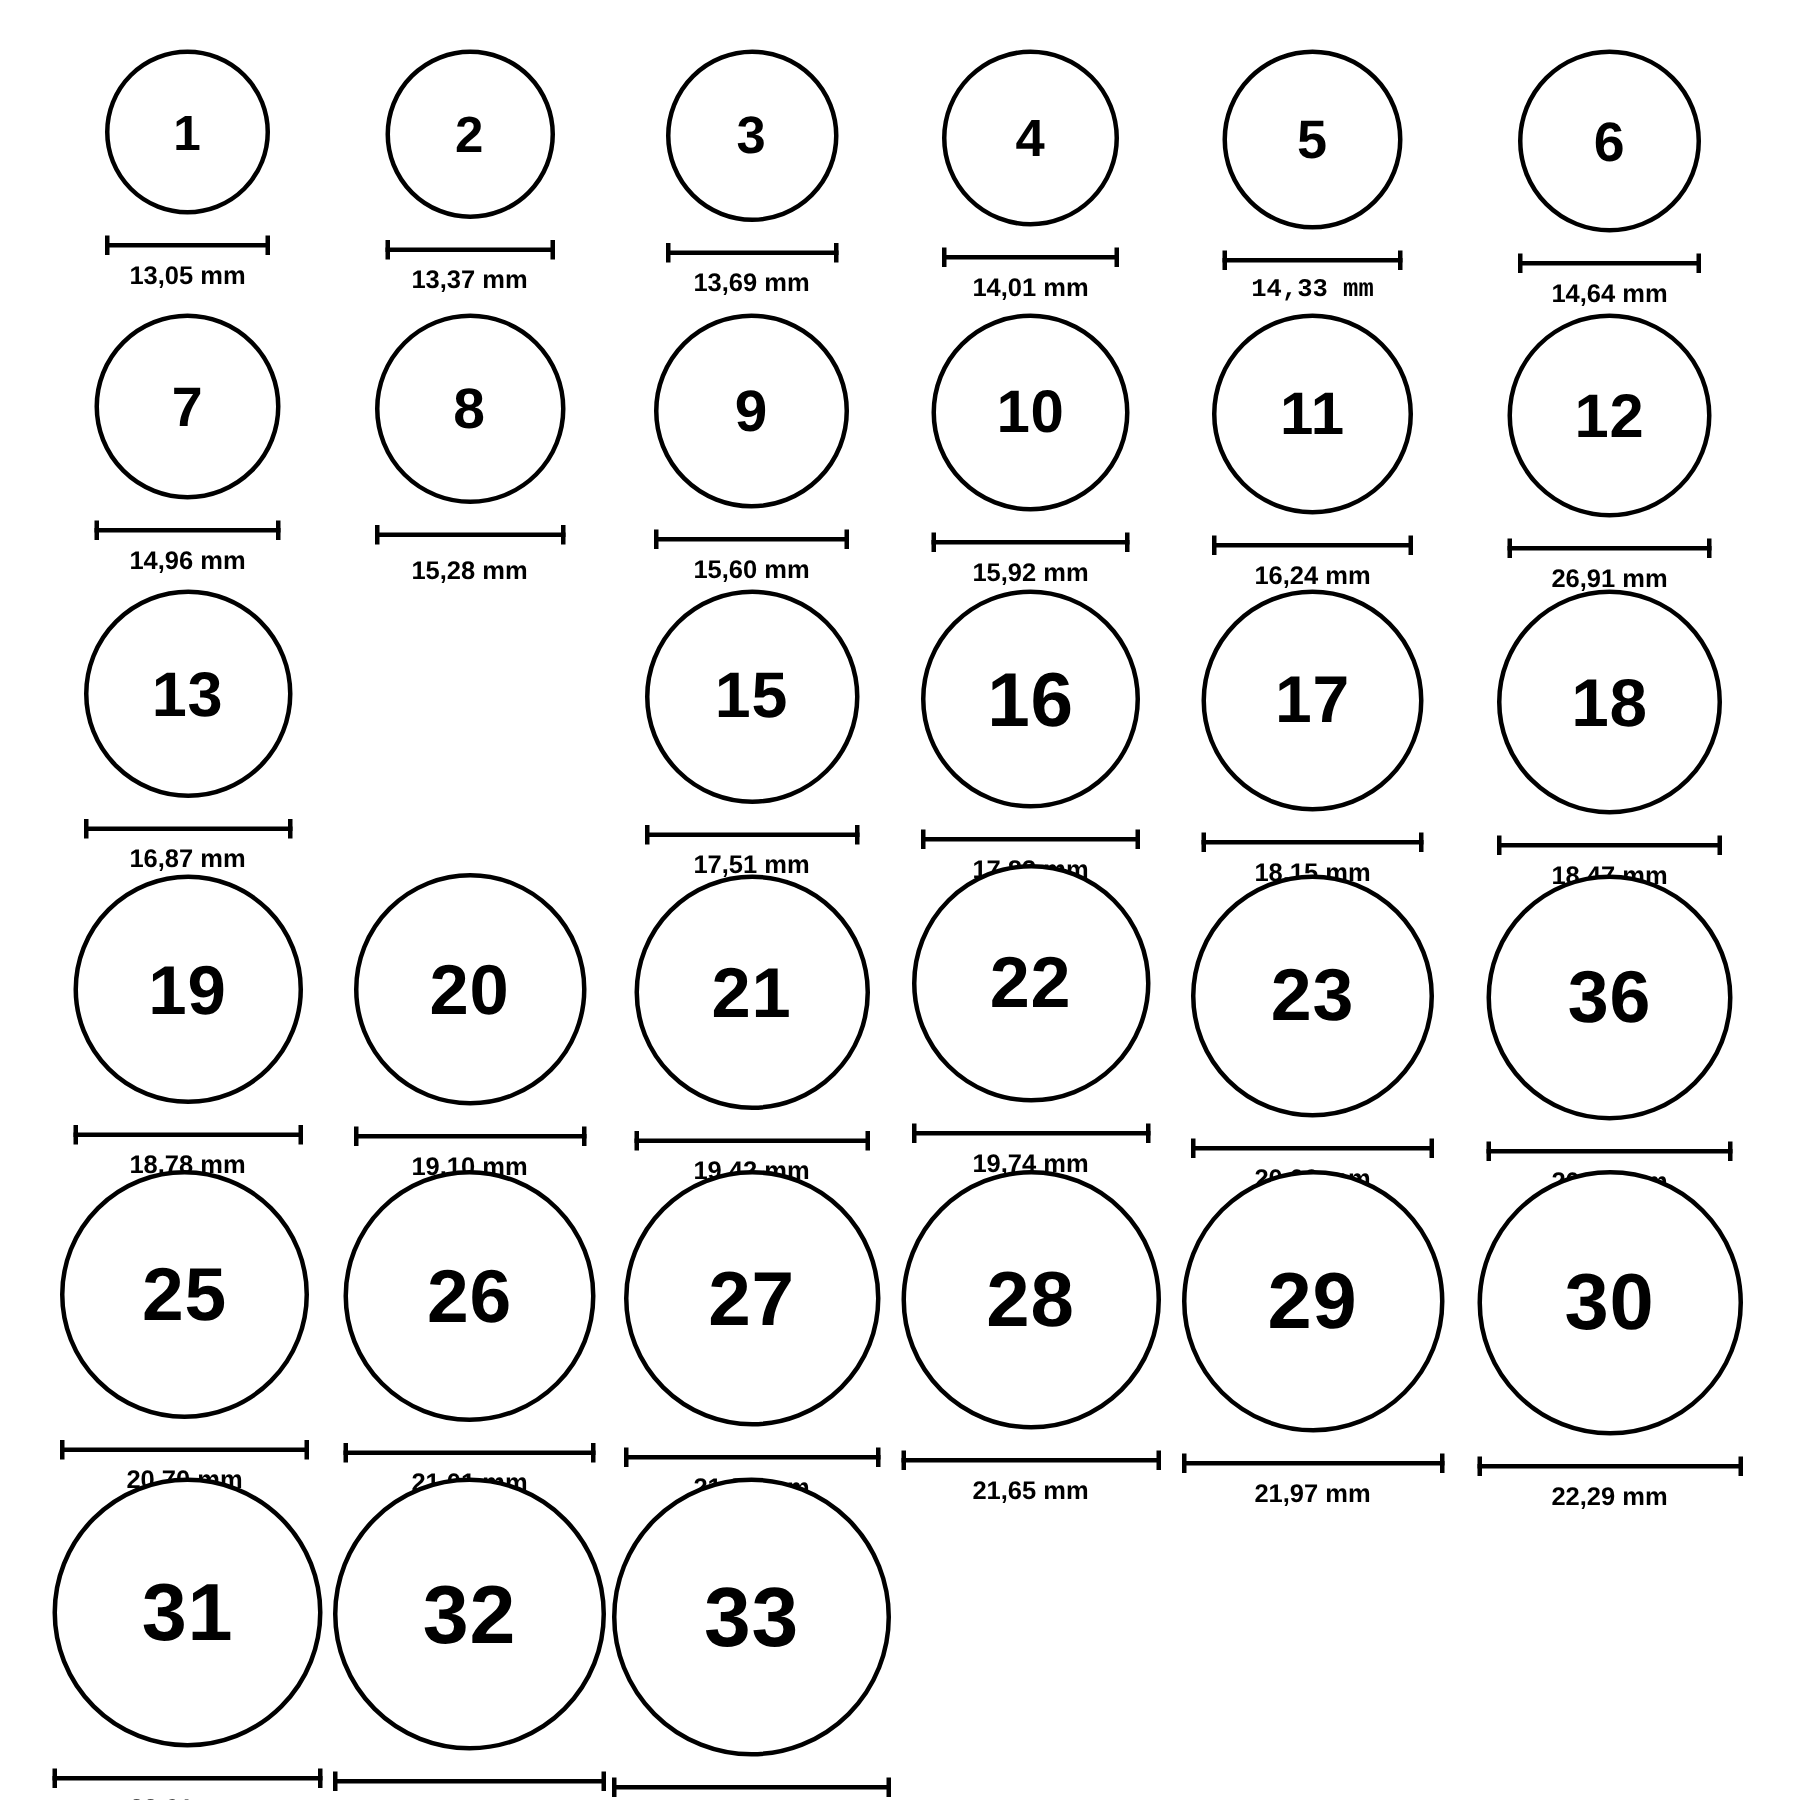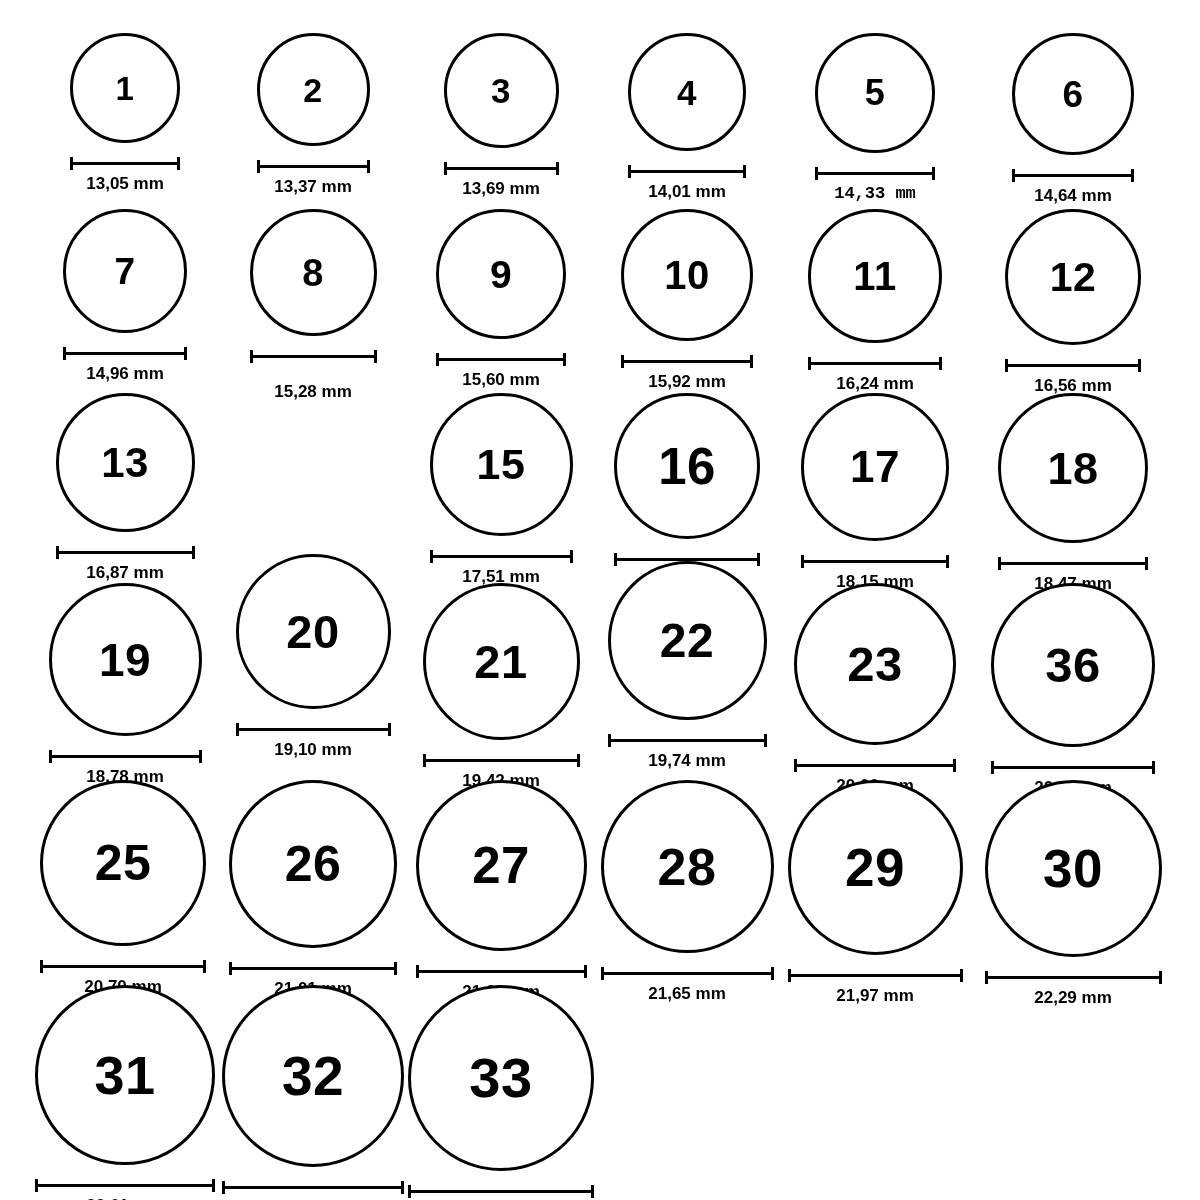--- a/index.html
+++ b/index.html
@@ -156,21 +156,21 @@
     </div>
     <div class="size-cell" style="left: 223px; top: 209px; width: 180px;">
       <div class="ring" style="width: 127px; height: 127px;">
         <span class="ring-number" style="font-size: 38px;">8</span>
       </div>
       <div class="measure" style="width: 127px; margin-top: 14px;">
         <span class="cap left"></span>
         <span class="bar"></span>
         <span class="cap right"></span>
       </div>
-      <div class="mm-label" style="margin-top: 21px;">15,28 mm</div>
+      <div class="mm-label" style="margin-top: 10px;">15,28 mm</div>
     </div>
     <div class="size-cell" style="left: 411px; top: 209px; width: 180px;">
       <div class="ring" style="width: 130px; height: 130px;">
         <span class="ring-number" style="font-size: 39px;">9</span>
       </div>
       <div class="measure" style="width: 130px; margin-top: 14px;">
         <span class="cap left"></span>
         <span class="bar"></span>
         <span class="cap right"></span>
       </div>
@@ -200,21 +200,21 @@
     </div>
     <div class="size-cell" style="left: 983px; top: 209px; width: 180px;">
       <div class="ring" style="width: 136px; height: 136px;">
         <span class="ring-number" style="font-size: 41px;">12</span>
       </div>
       <div class="measure" style="width: 136px; margin-top: 14px;">
         <span class="cap left"></span>
         <span class="bar"></span>
         <span class="cap right"></span>
       </div>
-      <div class="mm-label" style="margin-top: 6px;">16,56 mm</div>
+      <div class="mm-label" style="margin-top: 6px;">26,91 mm</div>
     </div>
     <div class="size-cell" style="left: 35px; top: 393px; width: 180px;">
       <div class="ring" style="width: 139px; height: 139px;">
         <span class="ring-number" style="font-size: 42px;">13</span>
       </div>
       <div class="measure" style="width: 139px; margin-top: 14px;">
         <span class="cap left"></span>
         <span class="bar"></span>
         <span class="cap right"></span>
       </div>
@@ -268,21 +268,21 @@
       <div class="ring" style="width: 153px; height: 153px;">
         <span class="ring-number" style="font-size: 46px;">19</span>
       </div>
       <div class="measure" style="width: 153px; margin-top: 14px;">
         <span class="cap left"></span>
         <span class="bar"></span>
         <span class="cap right"></span>
       </div>
       <div class="mm-label" style="margin-top: 6px;">18,78 mm</div>
     </div>
-    <div class="size-cell" style="left: 223px; top: 554px; width: 180px;">
+    <div class="size-cell" style="left: 223px; top: 582px; width: 180px;">
       <div class="ring" style="width: 155px; height: 155px;">
         <span class="ring-number" style="font-size: 47px;">20</span>
       </div>
       <div class="measure" style="width: 155px; margin-top: 14px;">
         <span class="cap left"></span>
         <span class="bar"></span>
         <span class="cap right"></span>
       </div>
       <div class="mm-label" style="margin-top: 6px;">19,10 mm</div>
     </div>
@@ -290,21 +290,21 @@
       <div class="ring" style="width: 157px; height: 157px;">
         <span class="ring-number" style="font-size: 47px;">21</span>
       </div>
       <div class="measure" style="width: 157px; margin-top: 14px;">
         <span class="cap left"></span>
         <span class="bar"></span>
         <span class="cap right"></span>
       </div>
       <div class="mm-label" style="margin-top: 6px;">19,42 mm</div>
     </div>
-    <div class="size-cell" style="left: 597px; top: 561px; width: 180px;">
+    <div class="size-cell" style="left: 597px; top: 576px; width: 180px;">
       <div class="ring" style="width: 159px; height: 159px;">
         <span class="ring-number" style="font-size: 48px;">22</span>
       </div>
       <div class="measure" style="width: 159px; margin-top: 14px;">
         <span class="cap left"></span>
         <span class="bar"></span>
         <span class="cap right"></span>
       </div>
       <div class="mm-label" style="margin-top: 6px;">19,74 mm</div>
     </div>

